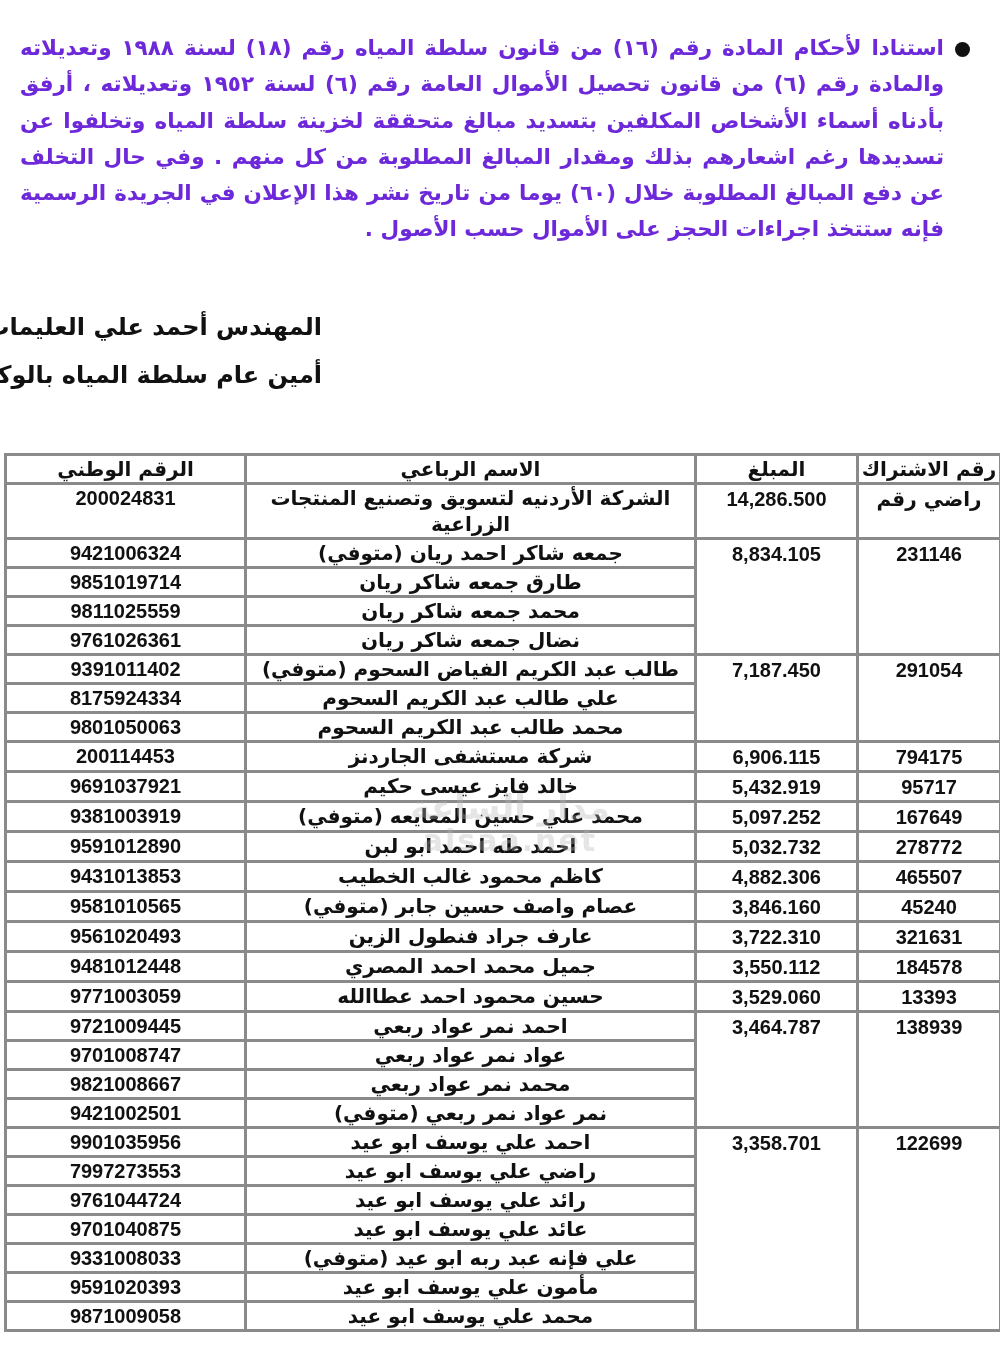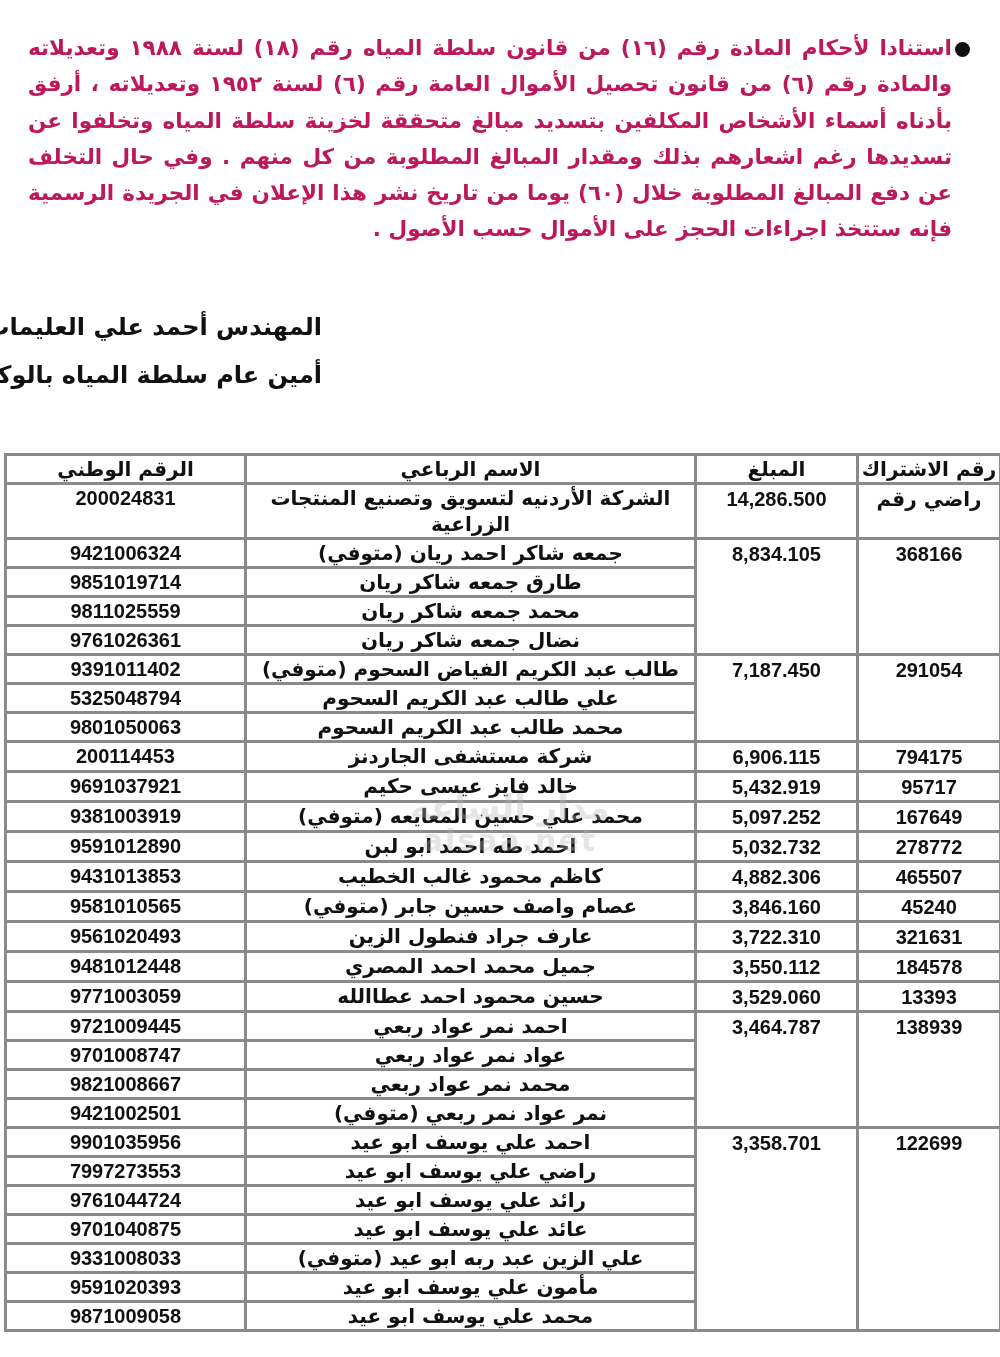--- a/index.html
+++ b/index.html
@@ -1,21 +1,21 @@
 <!DOCTYPE html>
 <html><head>
 <meta charset="utf-8">
 <style>
   html, body { margin:0; padding:0; background:#ffffff; }
   body { width:1000px; height:1357px; position:relative; overflow:hidden; color:#111; font-family:"DejaVu Sans", sans-serif; }
   .para {
-    position:absolute; left:28px; top:30px; width:924px;
+    position:absolute; left:20px; top:30px; width:924px;
     direction:rtl; text-align:justify; text-align-last:right;
     font-family:"DejaVu Sans", sans-serif; font-weight:bold; font-size:21.5px; line-height:36.3px;
-    color:#be185d;
+    color:#6d28d9;
   }
   .bullet {
     position:absolute; left:955px; top:42px; width:15px; height:15px; border-radius:50%; background:#111;
   }
   .sig { position:absolute; left:30px; width:292px; direction:rtl; text-align:right;
     font-family:"DejaVu Sans", sans-serif; font-weight:bold; font-size:24px; color:#111; white-space:nowrap; }
   .sig1 { top:313px; }
   .sig2 { top:361px; }
   .watermark { position:absolute; left:360px; top:790px; width:300px; text-align:center;
     font-family:"DejaVu Sans", sans-serif; font-size:34px; font-weight:bold; color:rgba(180,180,180,0.35);
@@ -64,21 +64,21 @@
     </tr>
   </thead>
   <tbody id="table-body">
       <tr>
         <td class="sub-cell name" rowspan="1">راضي رقم</td>
         <td class="amt-cell" rowspan="1"><span class="num">14,286.500</span></td>
         <td class="name">الشركة الأردنيه لتسويق وتصنيع المنتجات الزراعية</td>
         <td>200024831</td>
       </tr>
       <tr>
-        <td class="sub-cell" rowspan="4">368166</td>
+        <td class="sub-cell" rowspan="4">231146</td>
         <td class="amt-cell" rowspan="4"><span class="num">8,834.105</span></td>
         <td class="name">جمعه شاكر احمد ريان (متوفي)</td>
         <td>9421006324</td>
       </tr>
       <tr>
         <td class="name">طارق جمعه شاكر ريان</td>
         <td>9851019714</td>
       </tr>
       <tr>
         <td class="name">محمد جمعه شاكر ريان</td>
@@ -89,21 +89,21 @@
         <td>9761026361</td>
       </tr>
       <tr>
         <td class="sub-cell" rowspan="3">291054</td>
         <td class="amt-cell" rowspan="3"><span class="num">7,187.450</span></td>
         <td class="name">طالب عبد الكريم الفياض السحوم (متوفي)</td>
         <td>9391011402</td>
       </tr>
       <tr>
         <td class="name">علي طالب عبد الكريم السحوم</td>
-        <td>5325048794</td>
+        <td>8175924334</td>
       </tr>
       <tr>
         <td class="name">محمد طالب عبد الكريم السحوم</td>
         <td>9801050063</td>
       </tr>
       <tr>
         <td class="sub-cell" rowspan="1">794175</td>
         <td class="amt-cell" rowspan="1"><span class="num">6,906.115</span></td>
         <td class="name">شركة مستشفى الجاردنز</td>
         <td>200114453</td>
@@ -186,21 +186,21 @@
       </tr>
       <tr>
         <td class="name">رائد علي يوسف ابو عيد</td>
         <td>9761044724</td>
       </tr>
       <tr>
         <td class="name">عائد علي يوسف ابو عيد</td>
         <td>9701040875</td>
       </tr>
       <tr>
-        <td class="name">علي الزين عبد ربه ابو عيد (متوفي)</td>
+        <td class="name">علي فإنه عبد ربه ابو عيد (متوفي)</td>
         <td>9331008033</td>
       </tr>
       <tr>
         <td class="name">مأمون علي يوسف ابو عيد</td>
         <td>9591020393</td>
       </tr>
       <tr>
         <td class="name">محمد علي يوسف ابو عيد</td>
         <td>9871009058</td>
       </tr>

